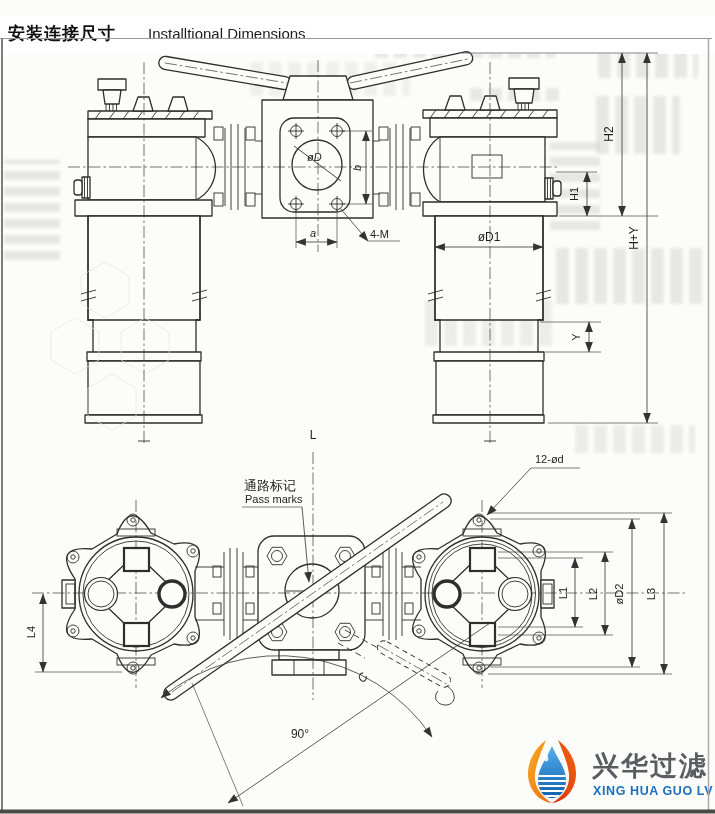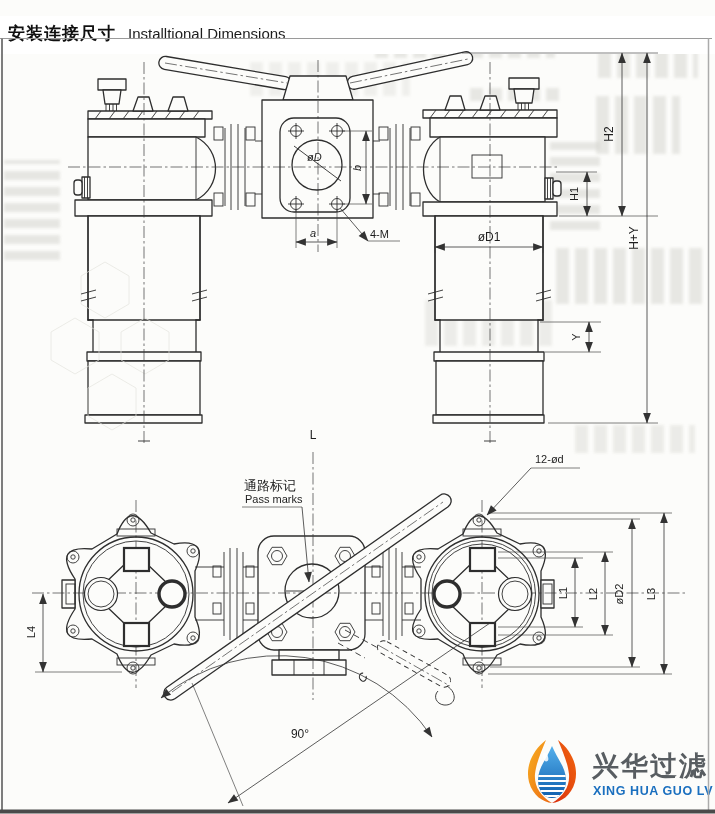--- a/index.html
+++ b/index.html
@@ -1,20 +1,20 @@
 <!DOCTYPE html>
 <html><head>
 <meta charset="utf-8">
 <style>
   html,body{margin:0;padding:0;background:#ffffff;}
   #stage{position:relative;width:715px;height:814px;background:#fcfcfa;overflow:hidden;
          font-family:"Liberation Sans", sans-serif;}
   #titlebar{position:absolute;left:0;top:0;width:715px;height:38px;background:#ffffff;margin-top:16px;}
   #title-zh{position:absolute;left:8px;top:6px;font-size:17px;font-weight:bold;color:#101010;letter-spacing:1px;}
-  #title-en{position:absolute;left:128px;top:9px;font-size:15px;color:#1c1c1c;}
+  #title-en{position:absolute;left:148px;top:9px;font-size:15px;color:#1c1c1c;}
   .bleed{position:absolute;filter:blur(1.6px);opacity:.5;pointer-events:none;
          background:repeating-linear-gradient(0deg,#d2d2cc 0 9px,transparent 9px 16px);}
   .bleed.h{background:repeating-linear-gradient(90deg,#d4d4ce 0 13px,transparent 13px 19px);}
   svg{position:absolute;left:0;top:0;}
   .ol{stroke:#2e2e2e;stroke-width:1.3;fill:none;stroke-linecap:round;stroke-linejoin:round;}
   .olf{stroke:#2e2e2e;stroke-width:1.3;fill:#fcfcfa;stroke-linejoin:round;}
   .th{stroke:#2e2e2e;stroke-width:0.9;fill:none;}
   .ext{stroke:#3c3c3c;stroke-width:0.65;fill:none;}
   .chain{stroke:#3a3a3a;stroke-width:0.7;fill:none;stroke-dasharray:12 3 2.5 3;}
   .dim{stroke:#333;stroke-width:0.8;fill:none;marker-start:url(#ar);marker-end:url(#ar);}

